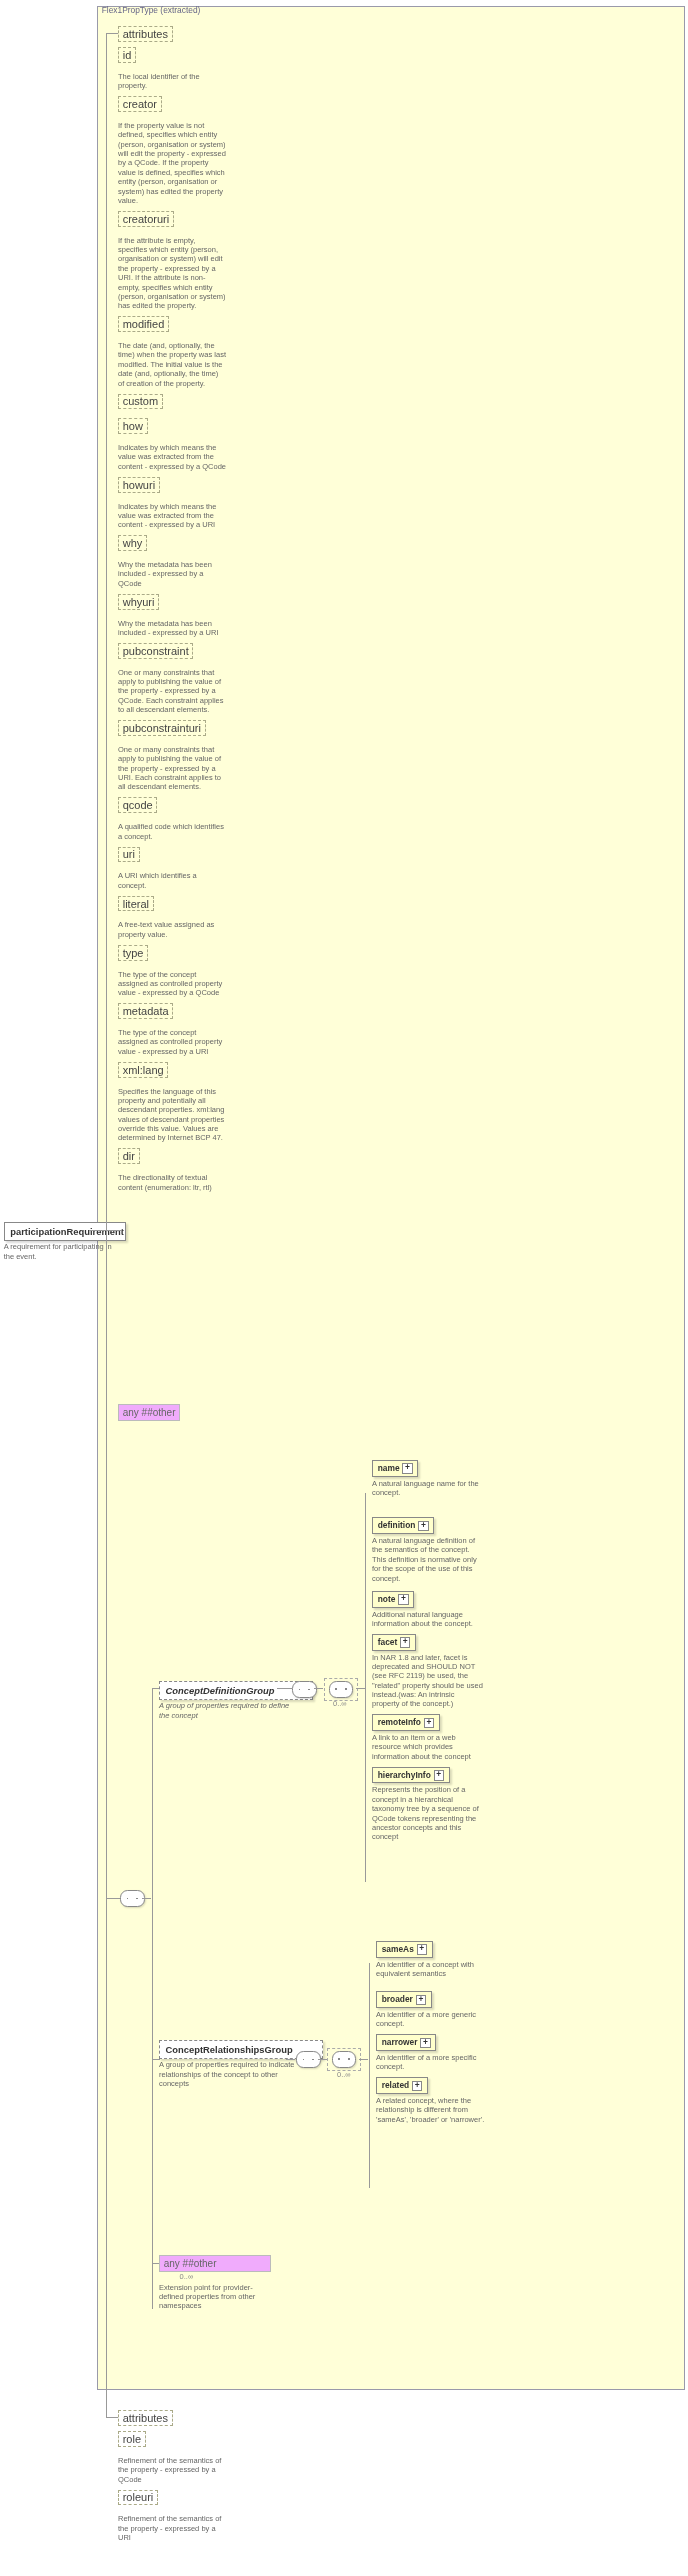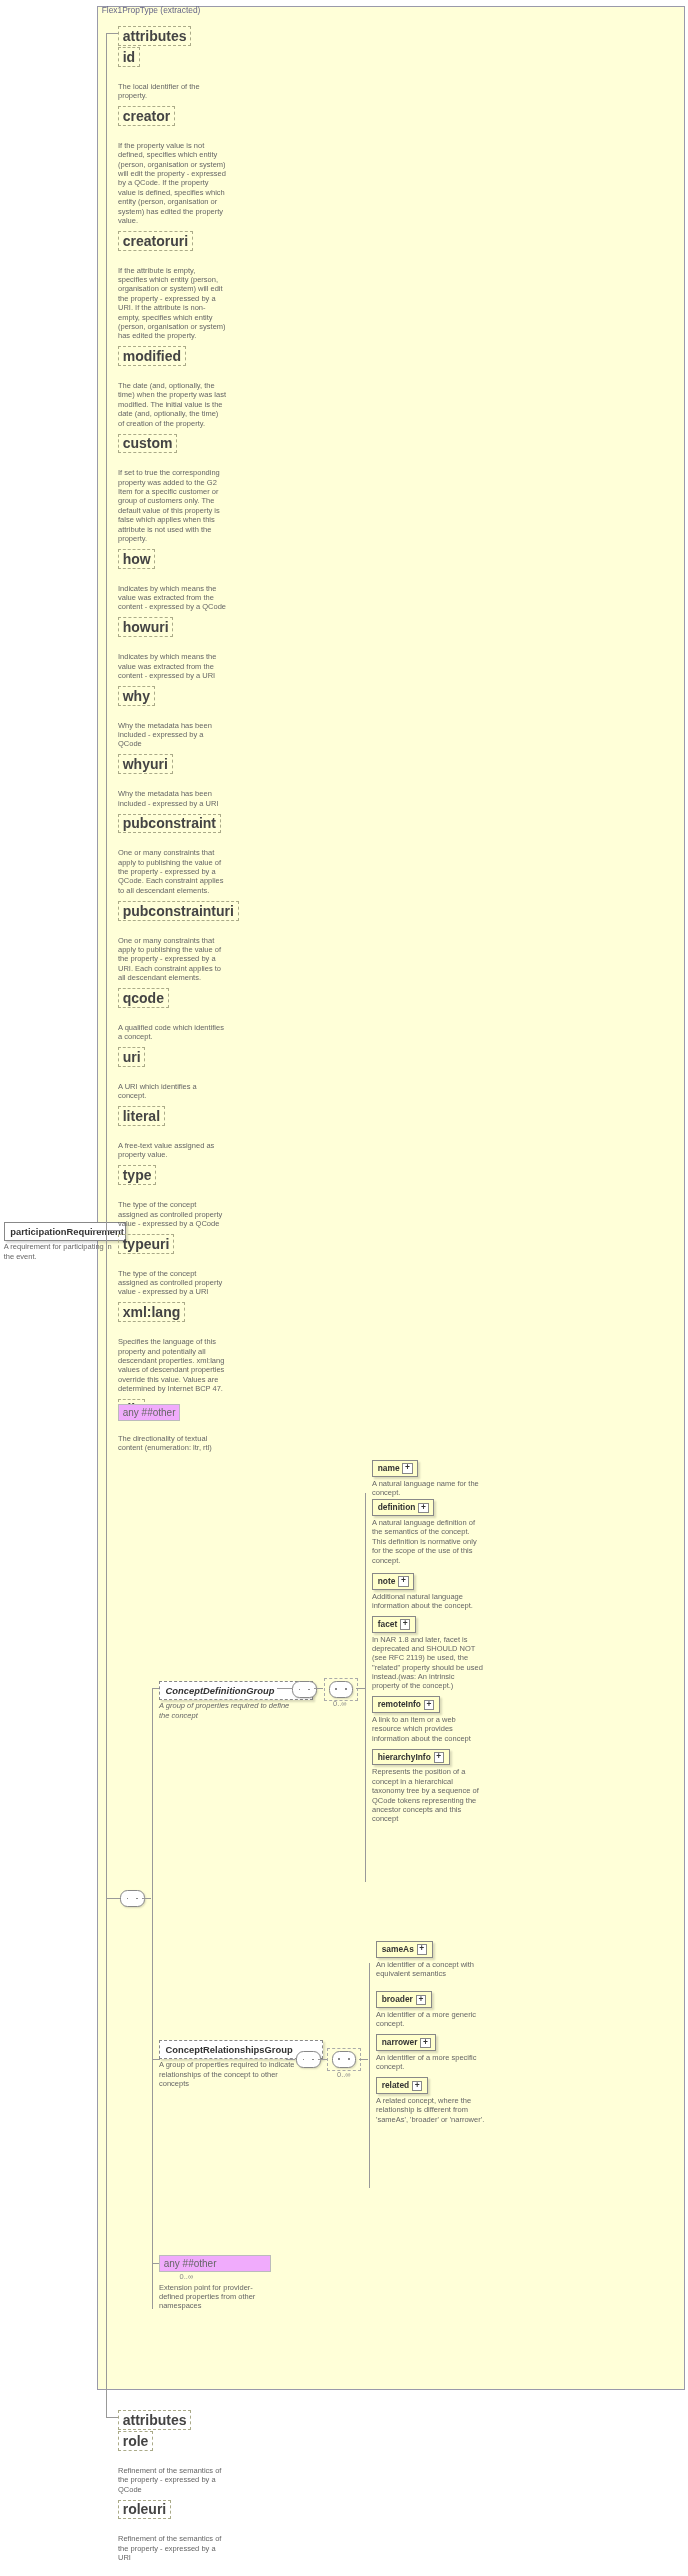--- a/index.html
+++ b/index.html
@@ -53,26 +53,25 @@
     font-size: 7.5px;
     color: #666;
     margin-top: 1.9px;
     line-height: 1.25;
     max-width: 112px;
     word-wrap: break-word;
   }
   .attr-box {
     border: 0.9px dashed #aa8;
     padding: 0.9px 3.7px;
-    font-size: 14px;
+    font-size: 11px;
     color: #444;
-    margin-bottom: 15px;
+    margin-bottom: 9px;
     display: inline-block;
     white-space: nowrap;
-    font-weight: bold;
   }
   .attr-desc {
     font-size: 7.5px;
     color: #666;
     line-height: 1.25;
     max-width: 108px;
     margin-bottom: 5.6px;
   }
   .attr-col {
     position: absolute;
@@ -164,32 +163,32 @@
 
   <div class="node" style="left:118px; top:26px;">
     <div class="attr-box">attributes</div>
   </div>
 
   <div id="attrs-main" class="attr-col" style="left:118px; top:47px; width:122px;">
       <div><div class="attr-box">id</div><div class="attr-desc">The local identifier of the property.</div></div>
       <div><div class="attr-box">creator</div><div class="attr-desc">If the property value is not defined, specifies which entity (person, organisation or system) will edit the property - expressed by a QCode. If the property value is defined, specifies which entity (person, organisation or system) has edited the property value.</div></div>
       <div><div class="attr-box">creatoruri</div><div class="attr-desc">If the attribute is empty, specifies which entity (person, organisation or system) will edit the property - expressed by a URI. If the attribute is non-empty, specifies which entity (person, organisation or system) has edited the property.</div></div>
       <div><div class="attr-box">modified</div><div class="attr-desc">The date (and, optionally, the time) when the property was last modified. The initial value is the date (and, optionally, the time) of creation of the property.</div></div>
-      <div><div class="attr-box">custom</div><div class="attr-desc">If set to true the corresponding property was added to the G2 Item for a specific customer or group of customers only. The default value of this property is false which applies when this attribute is not used with the property.</div></div>
+      <div><div class="attr-box">custom</div></div>
       <div><div class="attr-box">how</div><div class="attr-desc">Indicates by which means the value was extracted from the content - expressed by a QCode</div></div>
       <div><div class="attr-box">howuri</div><div class="attr-desc">Indicates by which means the value was extracted from the content - expressed by a URI</div></div>
       <div><div class="attr-box">why</div><div class="attr-desc">Why the metadata has been included - expressed by a QCode</div></div>
       <div><div class="attr-box">whyuri</div><div class="attr-desc">Why the metadata has been included - expressed by a URI</div></div>
       <div><div class="attr-box">pubconstraint</div><div class="attr-desc">One or many constraints that apply to publishing the value of the property - expressed by a QCode. Each constraint applies to all descendant elements.</div></div>
       <div><div class="attr-box">pubconstrainturi</div><div class="attr-desc">One or many constraints that apply to publishing the value of the property - expressed by a URI. Each constraint applies to all descendant elements.</div></div>
       <div><div class="attr-box">qcode</div><div class="attr-desc">A qualified code which identifies a concept.</div></div>
       <div><div class="attr-box">uri</div><div class="attr-desc">A URI which identifies a concept.</div></div>
       <div><div class="attr-box">literal</div><div class="attr-desc">A free-text value assigned as property value.</div></div>
       <div><div class="attr-box">type</div><div class="attr-desc">The type of the concept assigned as controlled property value - expressed by a QCode</div></div>
-      <div><div class="attr-box">typeuri</div><div class="attr-desc">The type of the concept assigned as controlled property value - expressed by a URI</div></div>
+      <div><div class="attr-box">metadata</div><div class="attr-desc">The type of the concept assigned as controlled property value - expressed by a URI</div></div>
       <div><div class="attr-box">xml:lang</div><div class="attr-desc">Specifies the language of this property and potentially all descendant properties. xml:lang values of descendant properties override this value. Values are determined by Internet BCP 47.</div></div>
       <div><div class="attr-box">dir</div><div class="attr-desc">The directionality of textual content (enumeration: ltr, rtl)</div></div>
     </div>
 
   <div class="any-box" style="left:118px; top:1404px;">any ##other</div>
 
   <div class="hline" style="left:107px; top:1898px; width:13px;"></div>
   <div class="seq-connector" style="left:120px; top:1890px;"></div>
   <div class="hline" style="left:142px; top:1898px; width:9.4px;"></div>
 
@@ -212,21 +211,21 @@
   <div class="seq-connector" style="left:292px; top:1681px;"></div>
   <div class="hline" style="left:314px; top:1688px; width:9.4px;"></div>
   <div class="seq-wrap" style="left:324px; top:1678px;">
     <div class="seq-connector" style="left:3.7px; top:1.9px; position:absolute;"></div>
   </div>
   <div class="occ" style="left:333px; top:1699px;">0..∞</div>
   <div class="hline" style="left:356px; top:1688px; width:9.4px;"></div>
   <div class="vline" style="left:365px; top:1493px; height:389px;"></div>
 
   <div id="cdef-children" class="attr-col" style="left:372px; top:1460px; width:122px;">
-      <div style="margin-bottom: 2px;"><div class="node-box yellow sm" style="display: inline-block;"><span>name</span><span class="icon-plus">+</span></div><div class="node-desc" style="max-width: 112px;">A natural language name for the concept.</div></div>
+      <div style="margin-bottom: 20px;"><div class="node-box yellow sm" style="display: inline-block;"><span>name</span><span class="icon-plus">+</span></div><div class="node-desc" style="max-width: 112px;">A natural language name for the concept.</div></div>
       <div style="margin-bottom: 8px;"><div class="node-box yellow sm" style="display: inline-block;"><span>definition</span><span class="icon-plus">+</span></div><div class="node-desc" style="max-width: 112px;">A natural language definition of the semantics of the concept. This definition is normative only for the scope of the use of this concept.</div></div>
       <div style="margin-bottom: 5.6px;"><div class="node-box yellow sm" style="display: inline-block;"><span>note</span><span class="icon-plus">+</span></div><div class="node-desc" style="max-width: 112px;">Additional natural language information about the concept.</div></div>
       <div style="margin-bottom: 5.6px;"><div class="node-box yellow sm" style="display: inline-block;"><span>facet</span><span class="icon-plus">+</span></div><div class="node-desc" style="max-width: 112px;">In NAR 1.8 and later, facet is deprecated and SHOULD NOT (see RFC 2119) be used, the "related" property should be used instead.(was: An intrinsic property of the concept.)</div></div>
       <div style="margin-bottom: 5.6px;"><div class="node-box yellow sm" style="display: inline-block;"><span>remoteInfo</span><span class="icon-plus">+</span></div><div class="node-desc" style="max-width: 112px;">A link to an item or a web resource which provides information about the concept</div></div>
       <div style="margin-bottom: 23px;"><div class="node-box yellow sm" style="display: inline-block;"><span>hierarchyInfo</span><span class="icon-plus">+</span></div><div class="node-desc" style="max-width: 112px;">Represents the position of a concept in a hierarchical taxonomy tree by a sequence of QCode tokens representing the ancestor concepts and this concept</div></div>
     </div>
 
   <div class="node" style="left:159px; top:1994px; width:164px;margin-top:46px;">
     <div class="grp-box">ConceptRelationshipsGroup</div>
     <div class="node-desc" style="max-width:145px;">A group of properties required to indicate relationships of the concept to other concepts</div>

